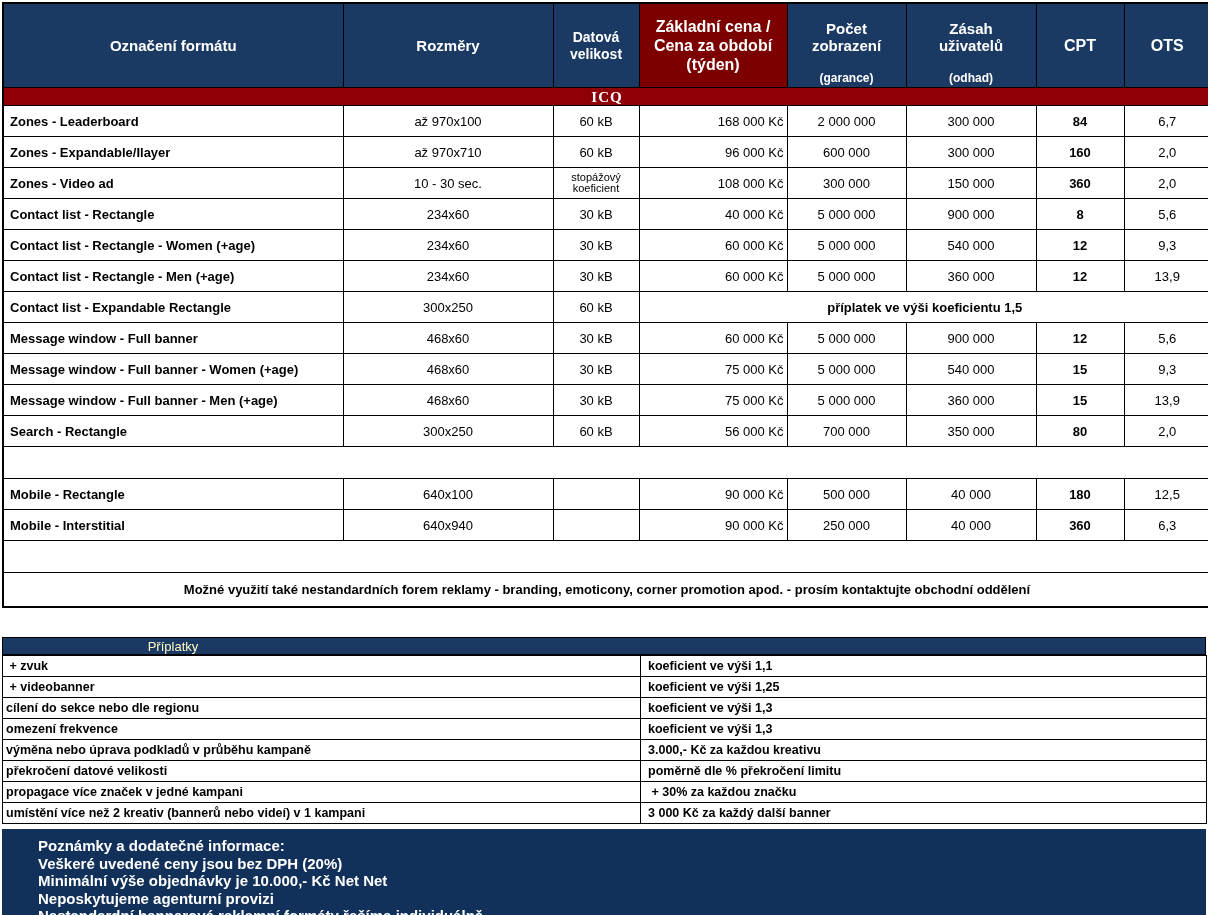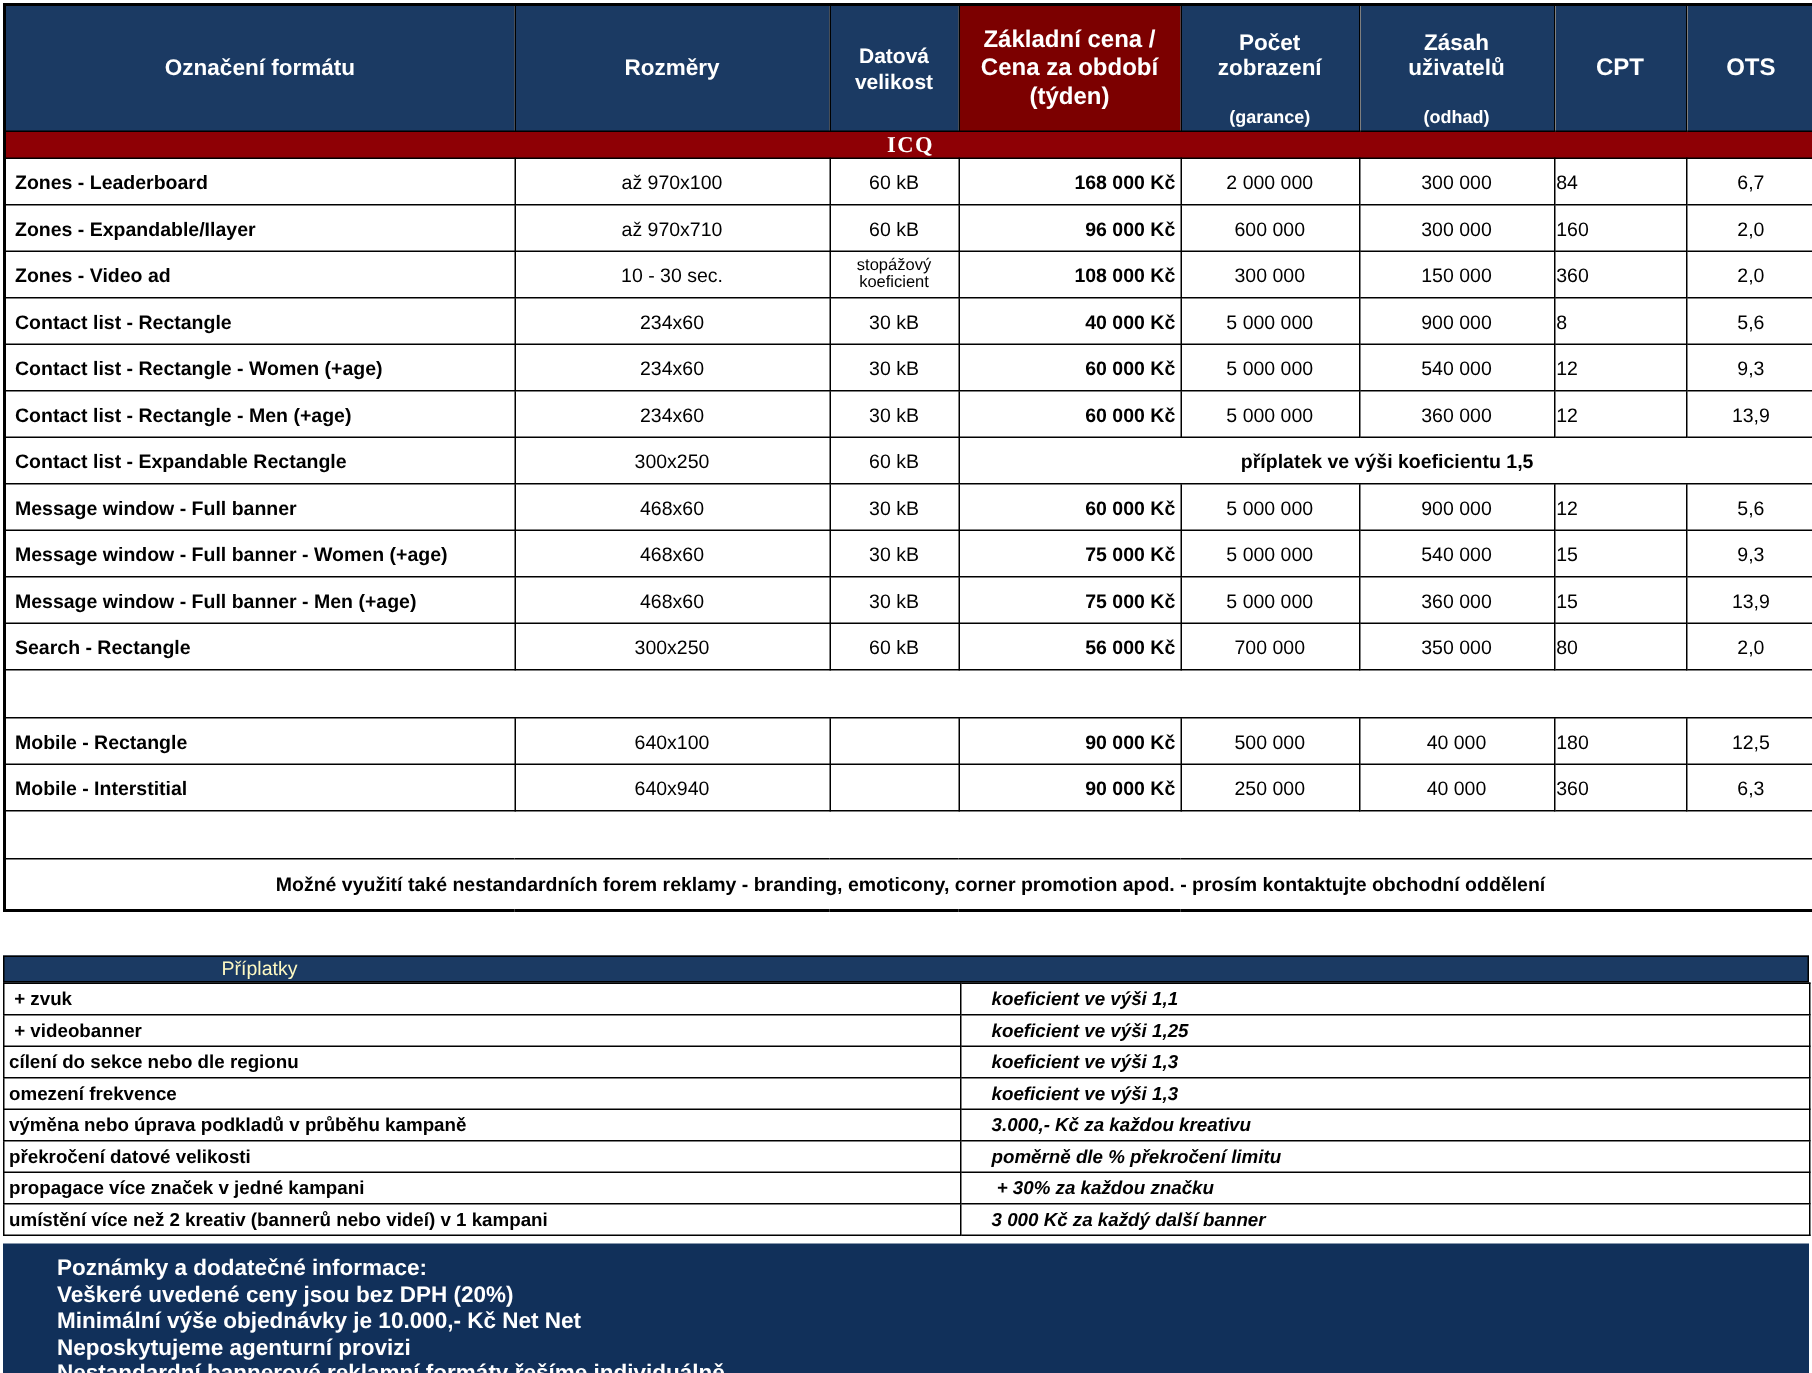--- a/index.html
+++ b/index.html
@@ -22,39 +22,39 @@
 
   tr.section-row td { background:var(--band-red); color:#fff; text-align:center;
       font-family:"Liberation Serif","DejaVu Serif",serif; font-weight:bold;
       font-size:15px; height:15px; line-height:14px; letter-spacing:1px; }
 
   tr.data-row { height:31px; }
   tr.data-row td { font-size:13px; vertical-align:middle; }
   td.fmt { text-align:left; padding-left:6px; font-weight:bold; }
   td.dim, td.num, td.ots, td.size { text-align:center; }
   td.size.small { font-size:11px; line-height:11px; }
-  td.price { text-align:right; padding-right:3px; font-weight:bold; }
-  td.cpt { font-weight:normal; }
+  td.price { text-align:right; padding-right:3px; font-weight:normal; }
+  td.cpt { text-align:center; font-weight:bold; }
   td.span-note { text-align:center; font-weight:bold; }
 
   tr.gap-row td { height:29px; background:#fff; }
   tr.note-row td { height:31px; text-align:center; font-weight:bold; font-size:13px; vertical-align:middle; }
 
   .spacer { height:29px; }
 
   
   .surcharge-header { background:var(--navy); border:1px solid #000; height:16px;
        line-height:16px; }
   .surcharge-header span { display:inline-block; width:340px; text-align:center;
        color:#fef9c3; font-weight:normal; font-size:13px; }
   table.surcharge { width:100%; border-collapse:collapse; table-layout:fixed; border:1px solid #000; }
   table.surcharge td { border:1px solid #000; height:18px; font-size:12.5px; font-weight:bold;
        vertical-align:middle; white-space:pre; overflow:hidden; }
   td.s-label { padding-left:3px; }
-  td.s-value { padding-left:20px;font-style:italic; }
+  td.s-value { padding-left:7px; }
 
   
   .footer { background:var(--footer-navy); color:#fff; margin-top:5px; padding:8px 10px 7px 8px; }
   .footer .f-line { font-weight:bold; font-size:15px; line-height:17.5px; white-space:pre;margin-left:28px; }
 </style>
 </head>
 <body>
 
 <div class="page">
 

